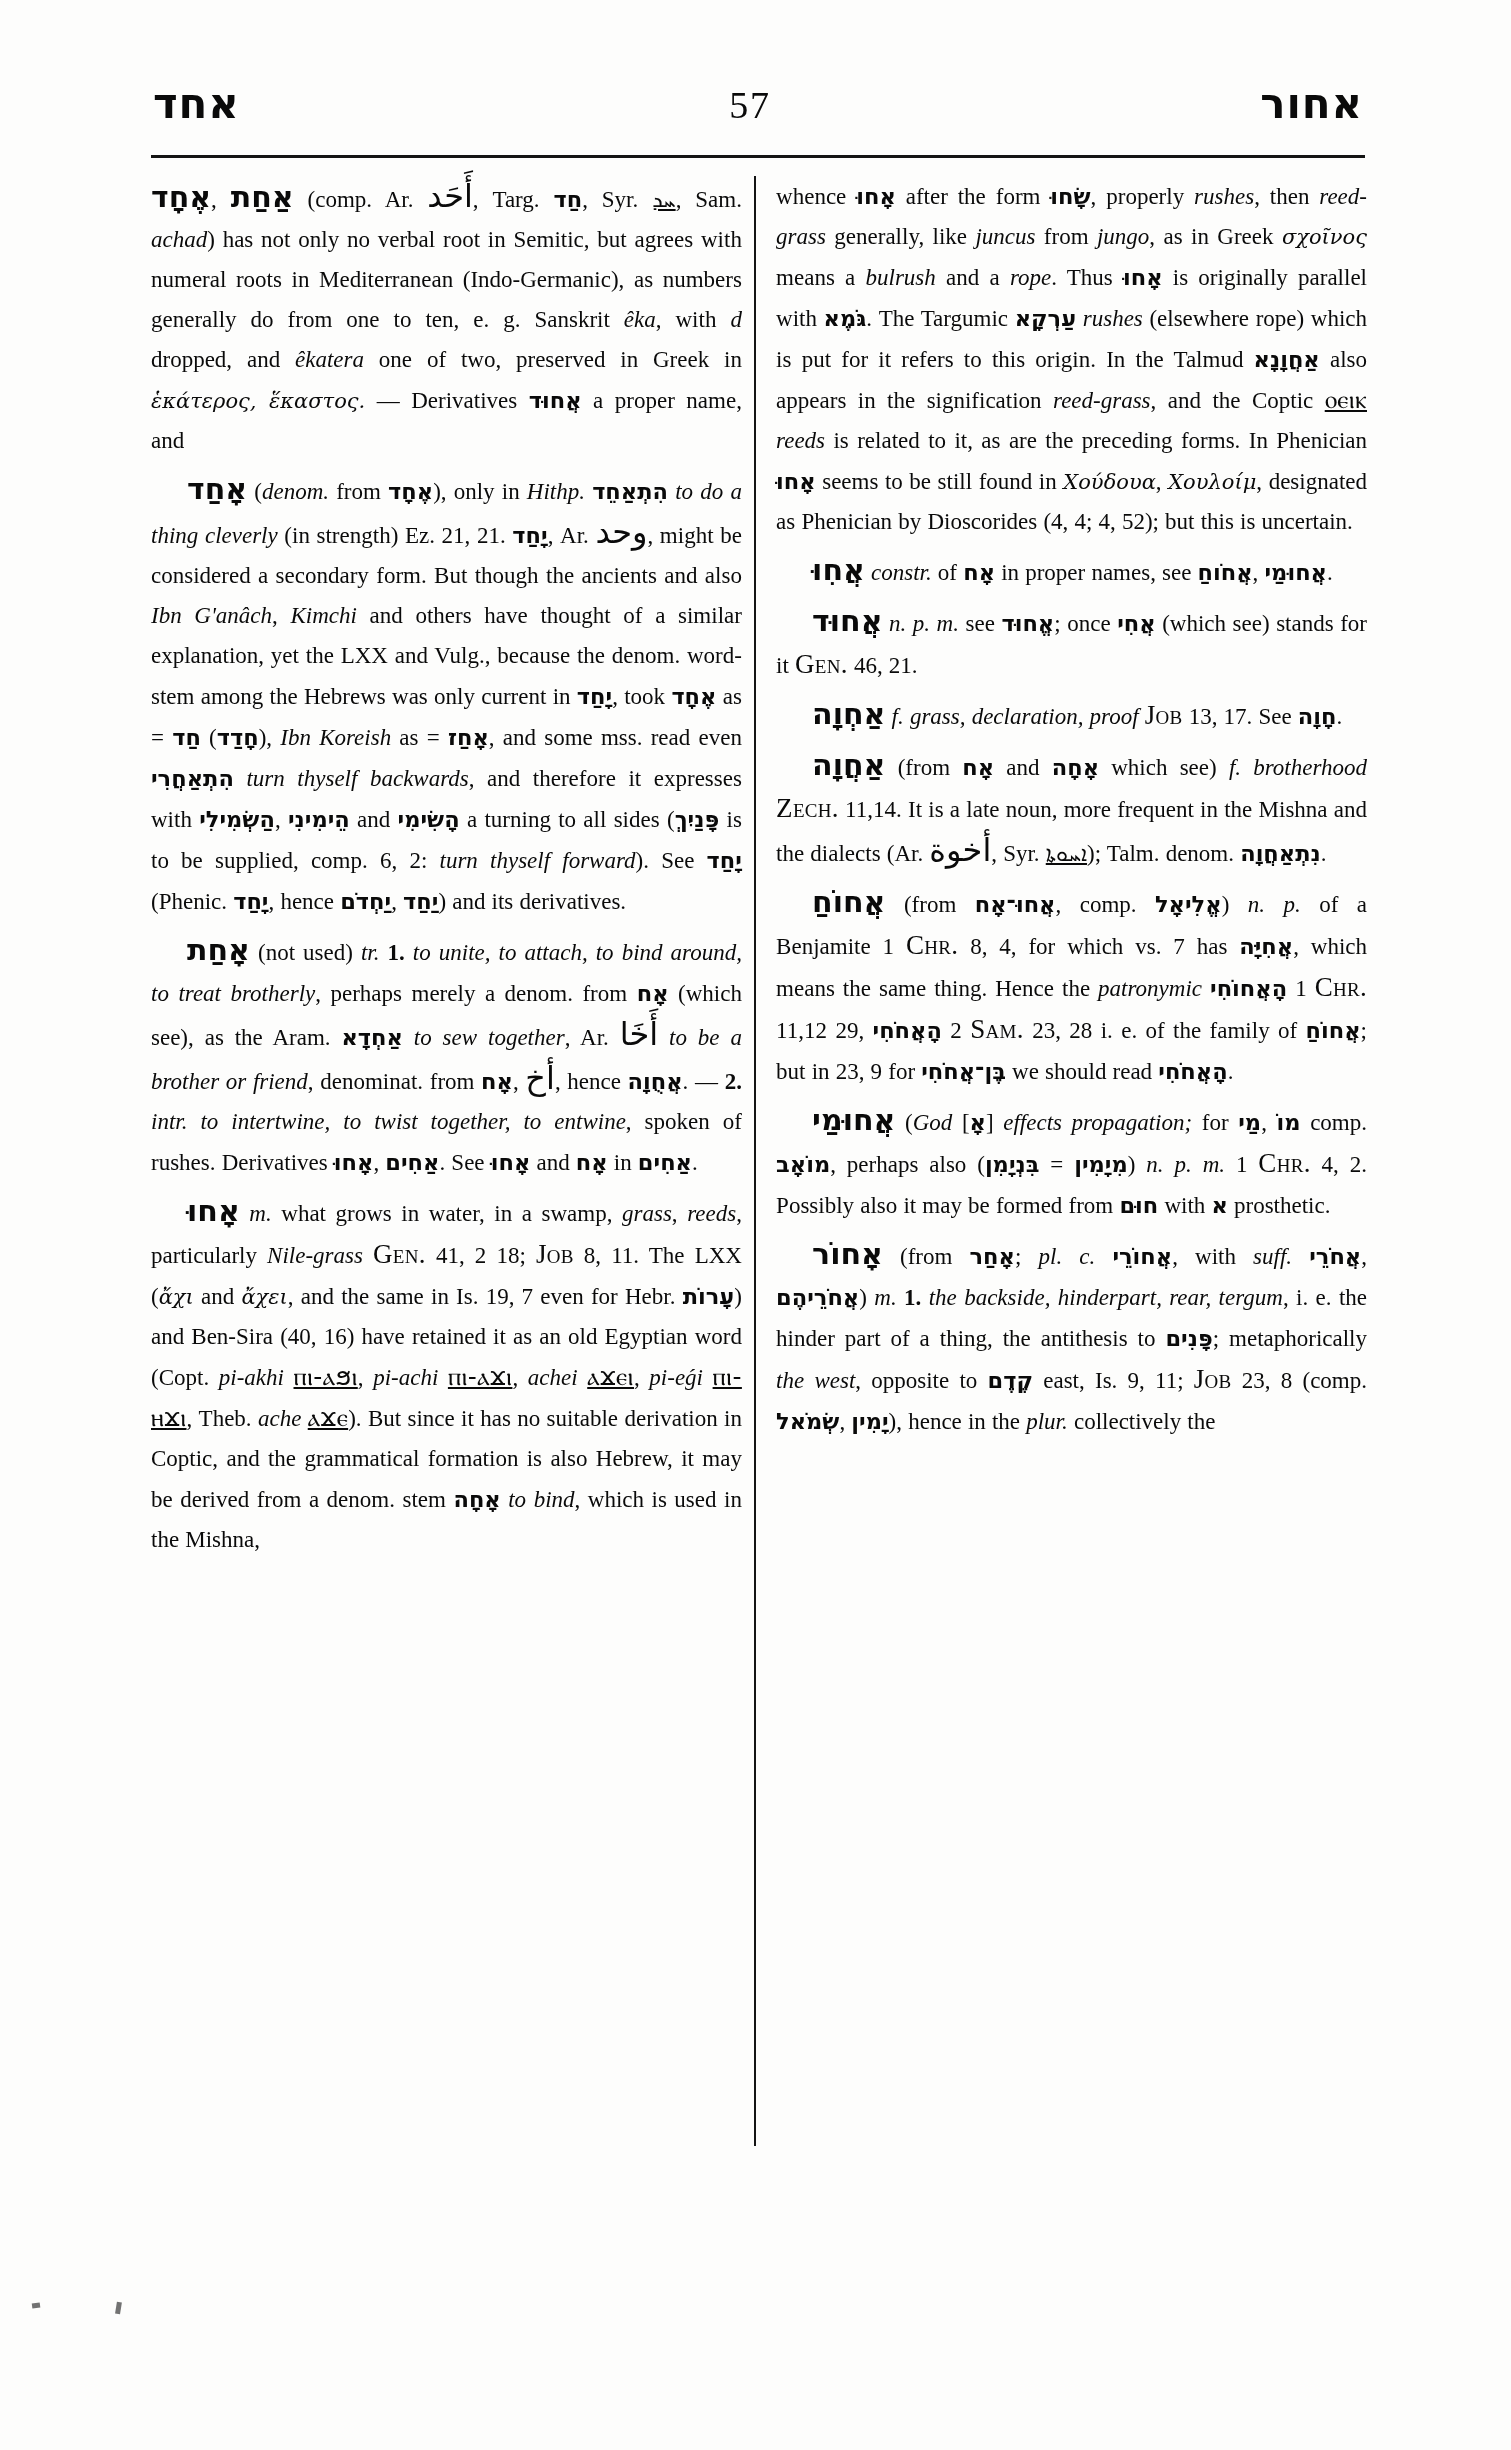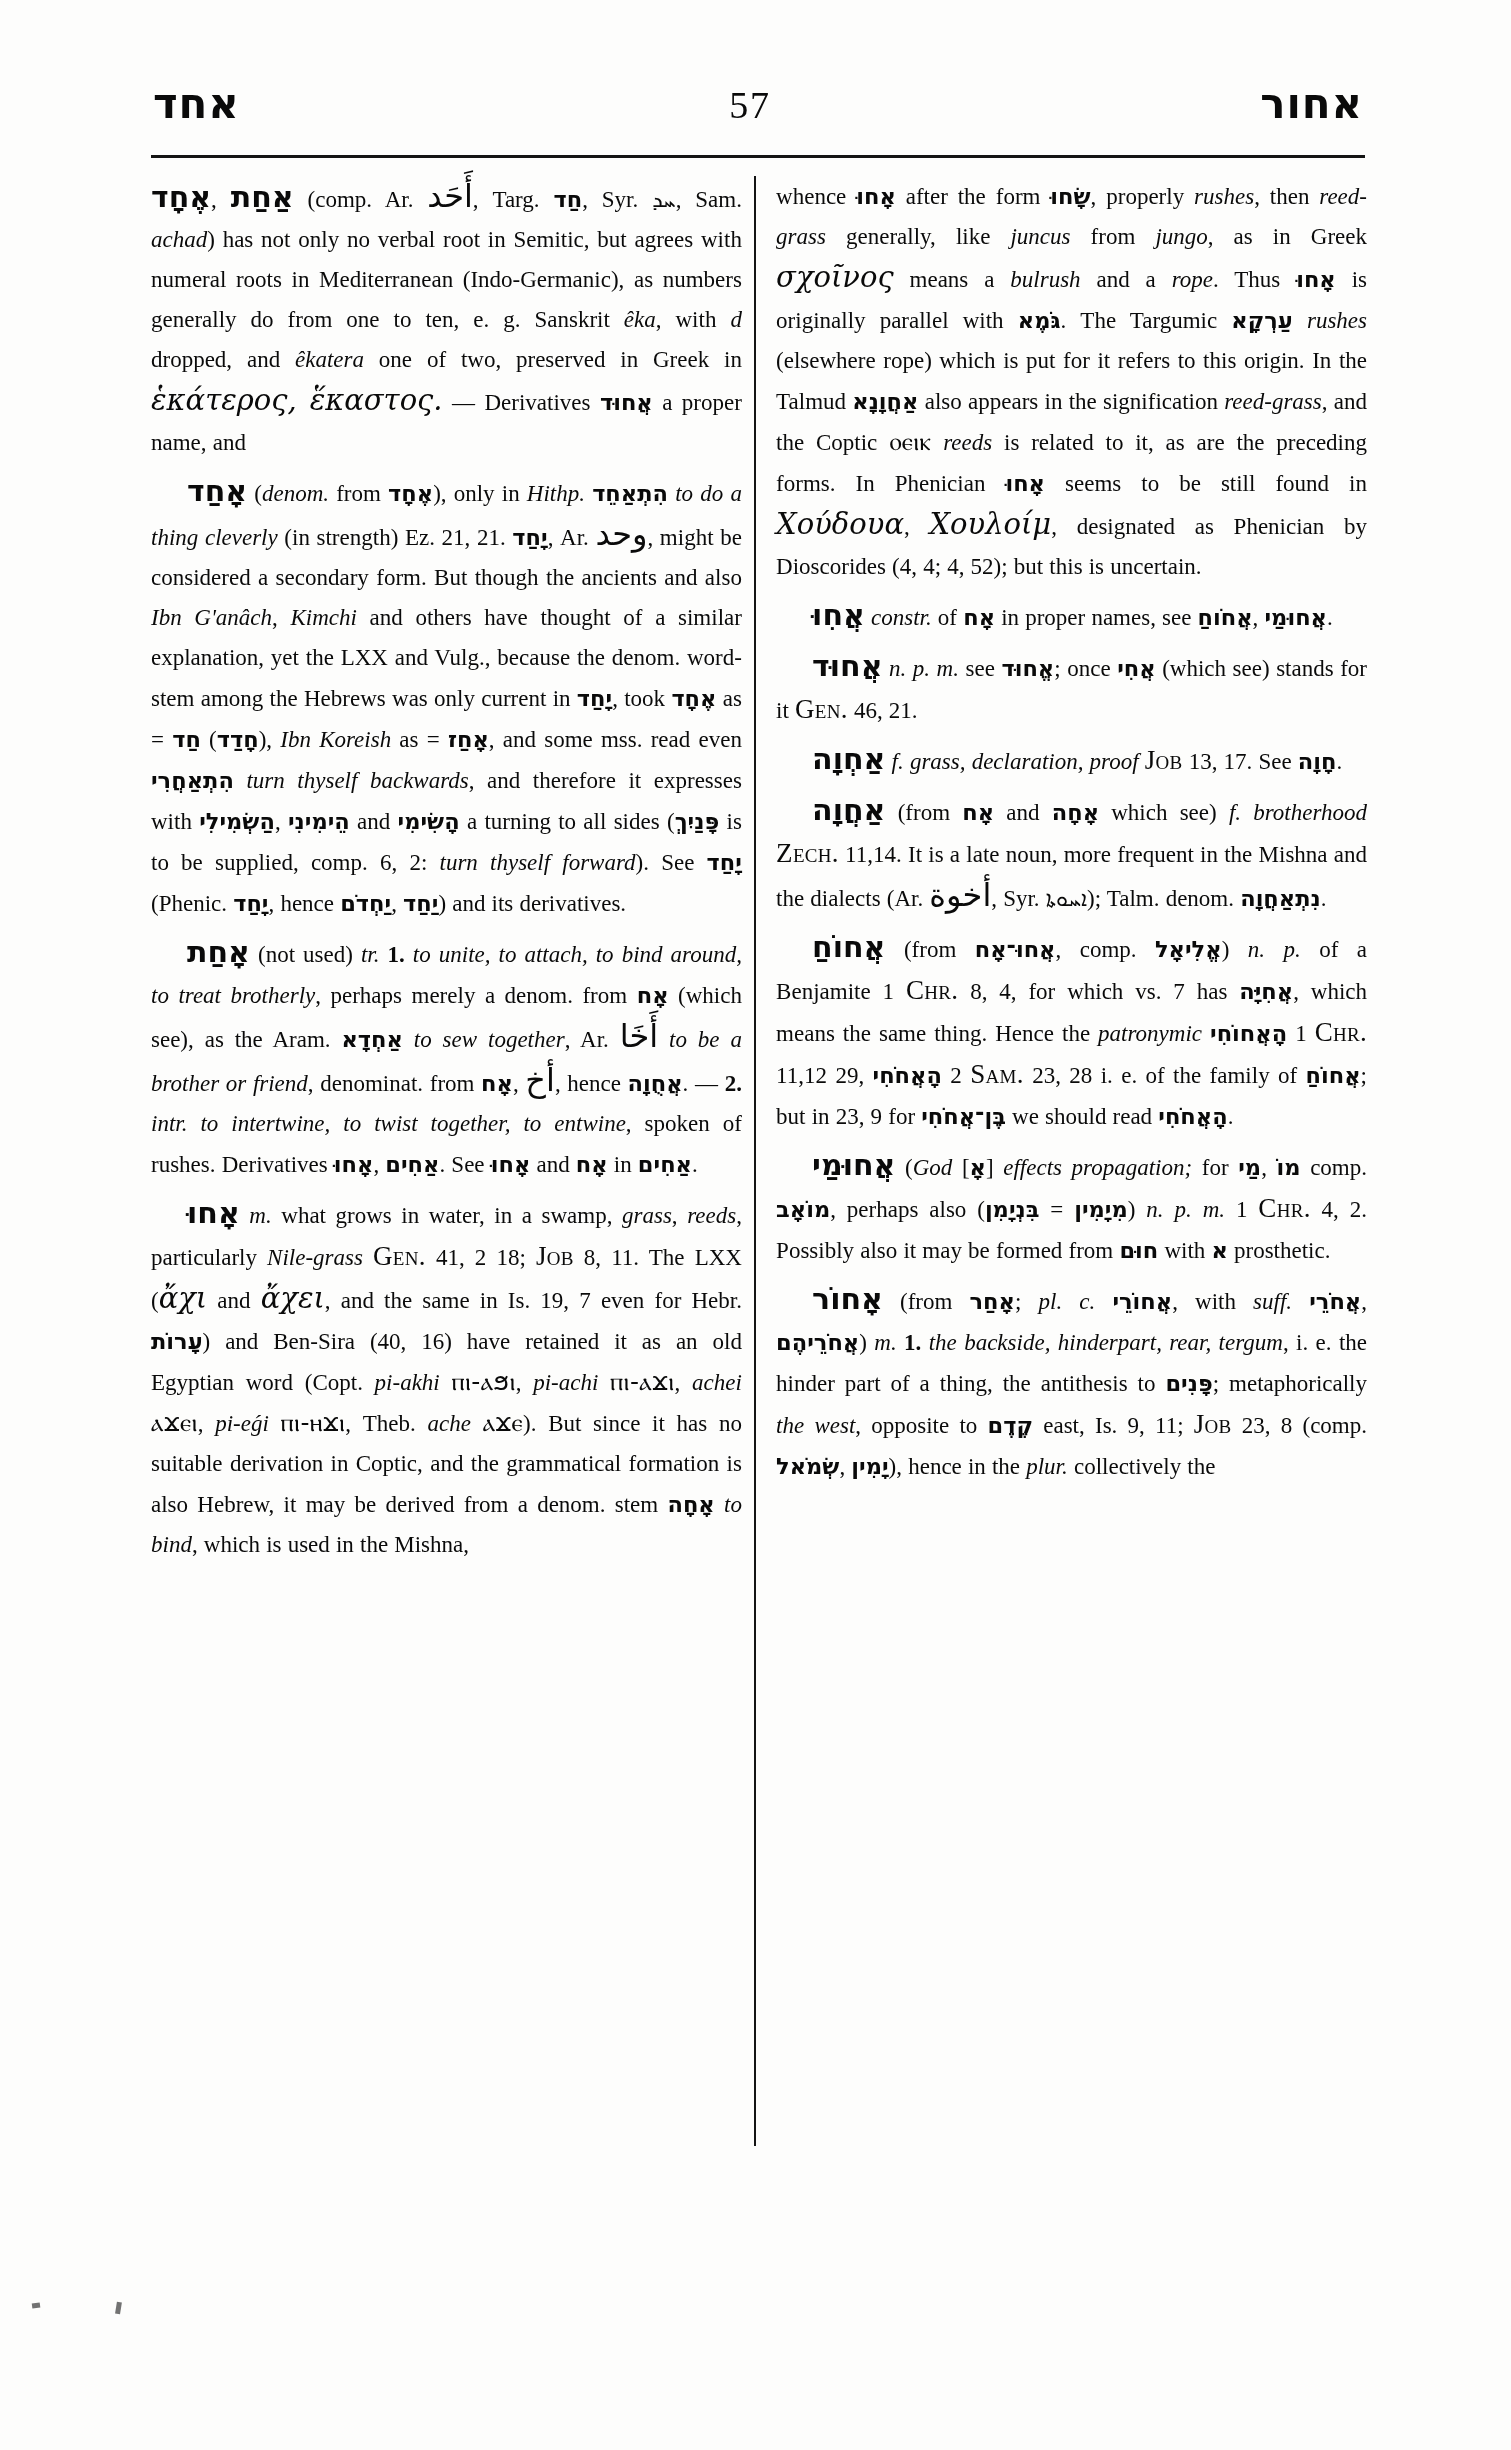--- a/index.html
+++ b/index.html
@@ -124,30 +124,31 @@
     font-family: "DejaVu Sans", "Liberation Sans", sans-serif;
     font-size: 32px;
     direction: rtl;
     unicode-bidi: isolate;
   }
   .syr, .copt {
     font-family: "DejaVu Sans", "Liberation Sans", sans-serif;
     font-size: 21.6px;
     direction: rtl;
     unicode-bidi: isolate;
+    text-decoration: underline;
   }
   .copt {
     direction: ltr;
     font-size: 25px;
     letter-spacing: 0.4px;
   }
   .grk {
     font-family: "DejaVu Serif", "Liberation Serif", serif;
     font-style: italic;
-    font-size: 29px;
+    font-size: 21px;
   }
 
   
   .scan-mark {
     position: absolute;
     background: #4a4a4a;
     opacity: 0.78;
   }
   .mark-a { left: 32px;  top: 2303px; width: 8px;  height: 4.5px; transform: rotate(-8deg); }
   .mark-b { left: 116px; top: 2302px; width: 5.4px;  height: 11.7px; transform: rotate(9deg); }

